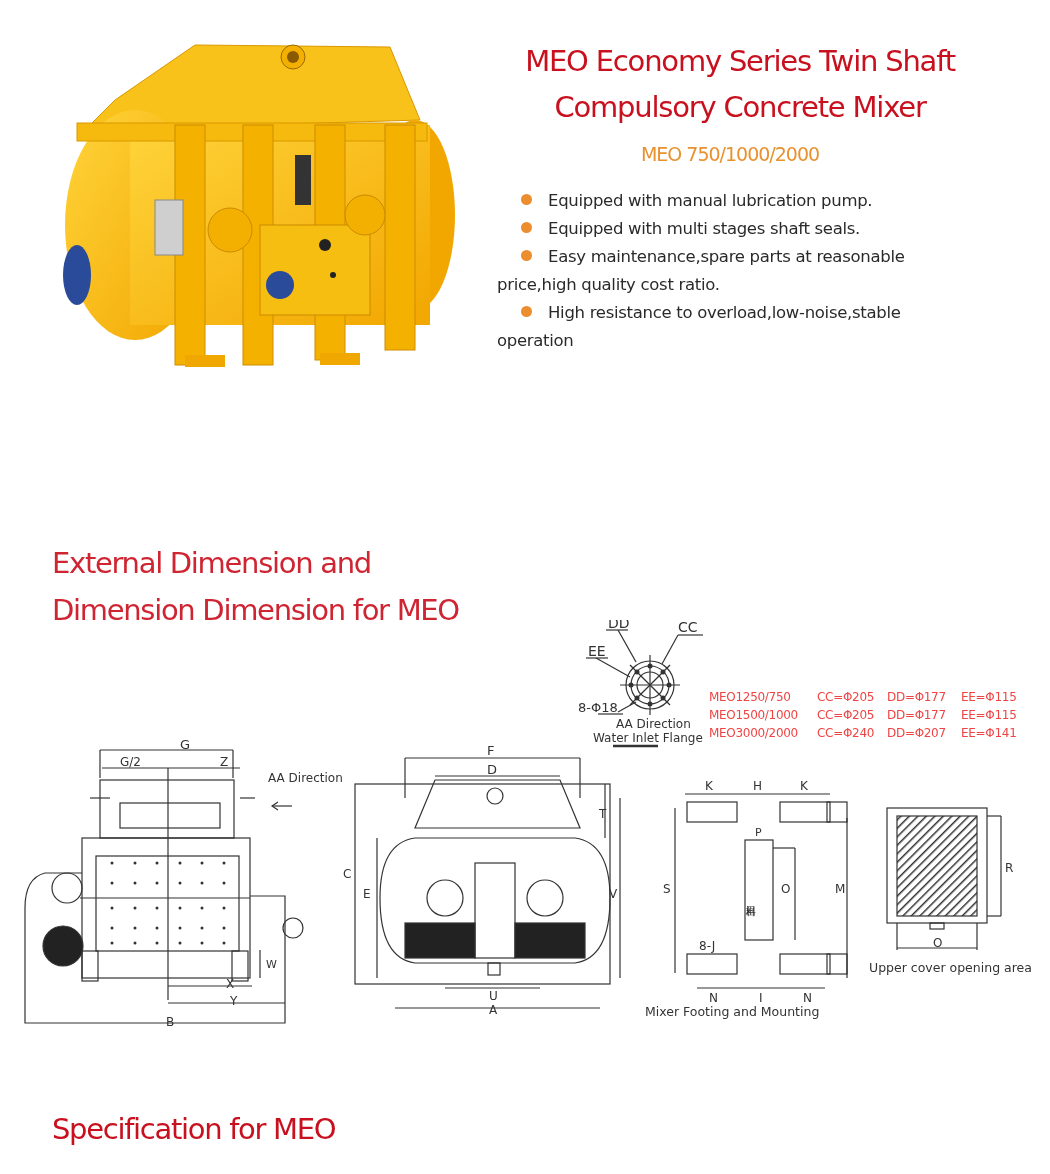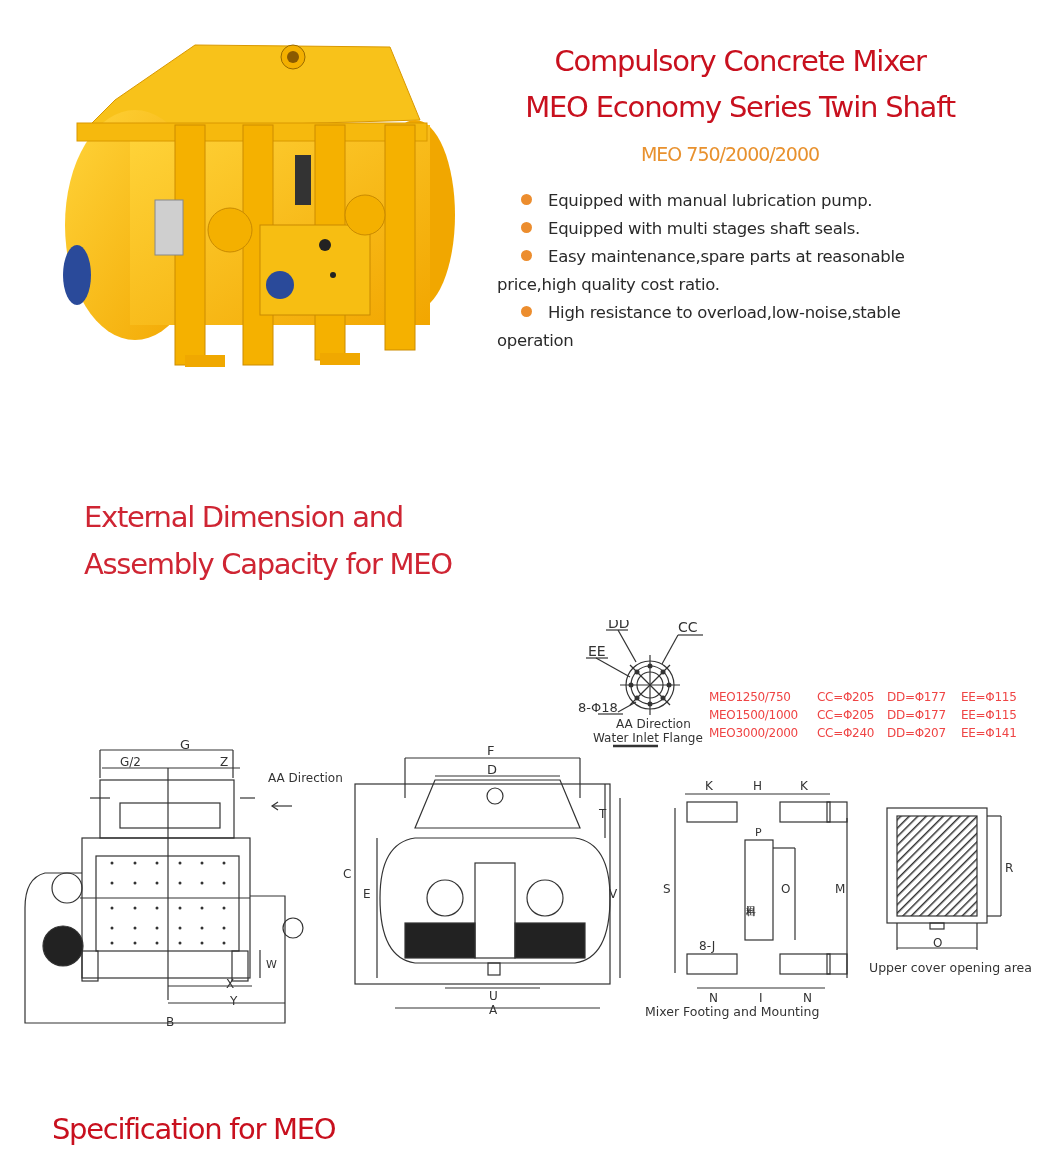--- a/index.html
+++ b/index.html
@@ -56,35 +56,35 @@
 
     <circle cx="238" cy="22" r="12" fill="#f4b000" stroke="#9a6a00"></circle>
     <circle cx="238" cy="22" r="6" fill="#8a5a00"></circle>
 
     <rect x="130" y="320" width="40" height="12" fill="#f0a800"></rect>
     <rect x="265" y="318" width="40" height="12" fill="#f0a800"></rect>
   </svg>
 </div>
 
 <div class="title">
+  <div>MEO Economy Series Twin Shaft</div>
   <div>Compulsory Concrete Mixer</div>
-  <div>MEO Economy Series Twin Shaft</div>
-</div>
-<div class="subtitle">MEO 750/2000/2000</div>
+</div>
+<div class="subtitle">MEO 750/1000/2000</div>
 
 <div class="features">
   <p class="feat"><span class="bullet"></span><span>Equipped with manual lubrication pump.</span></p>
   <p class="feat"><span class="bullet"></span><span>Equipped with multi stages shaft seals.</span></p>
   <p class="feat"><span class="bullet"></span><span>Easy maintenance,spare parts at reasonable</span><br><span>price,high quality cost ratio.</span></p>
   <p class="feat"><span class="bullet"></span><span>High resistance to overload,low-noise,stable</span><br><span>operation</span></p>
 </div>
 
-<div class="h2" style="top:494px;margin-left:32px;">
+<div class="h2" style="top:540px;">
   <div>External Dimension and</div>
-  <div>Assembly Capacity for MEO</div>
+  <div>Dimension Dimension for MEO</div>
 </div>
 
 <div class="abs" style="left:578px;top:620px;width:135px;height:130px;">
   <svg width="135" height="130" viewBox="0 0 135 130">
     <g stroke="#333" fill="none" stroke-width="1.2">
       <circle cx="72" cy="65" r="24"></circle>
       <circle cx="72" cy="65" r="19"></circle>
       <circle cx="72" cy="65" r="13"></circle>
       <line x1="72" y1="35" x2="72" y2="95"></line>
       <line x1="42" y1="65" x2="102" y2="65"></line>

